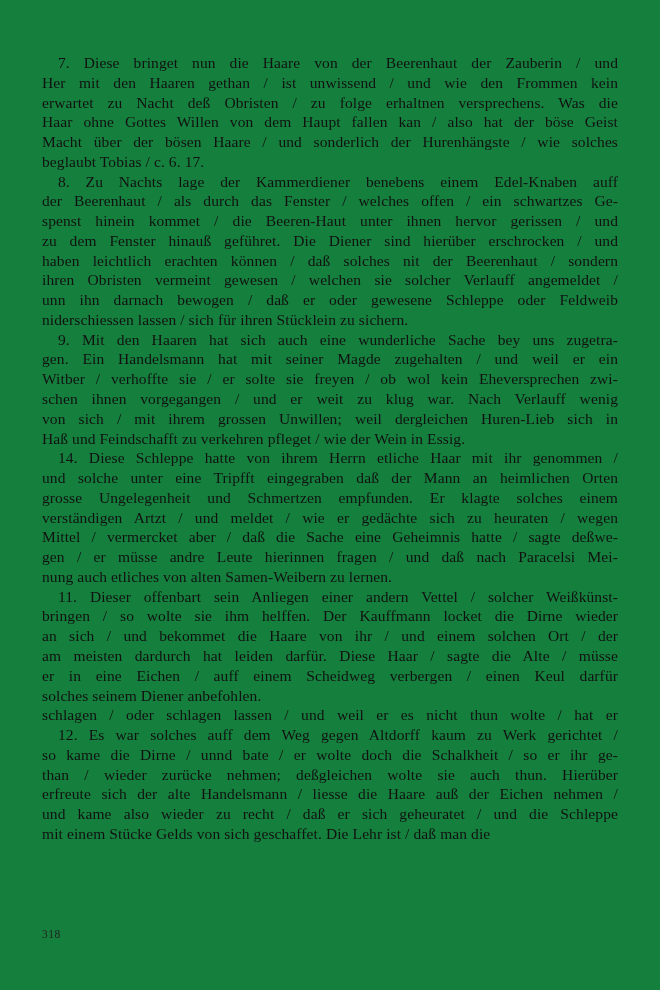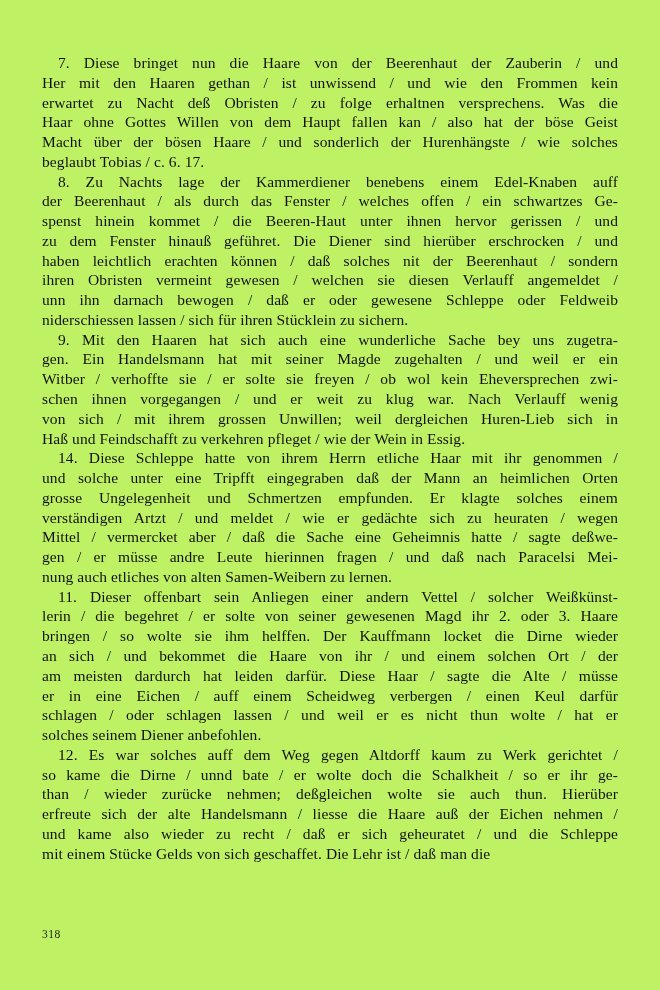--- a/index.html
+++ b/index.html
@@ -2,21 +2,21 @@
 <html><head>
 <meta charset="utf-8">
 <style>
   * { box-sizing: border-box; }
   html, body { margin: 0; padding: 0; background: #e8e8e8; }
   .page {
     position: relative;
     width: 660px;
     height: 990px;
     margin: 0 auto;
-    background: #bef264;
+    background: #15803d;
     color: #111111;
     font-family: "Liberation Serif", "DejaVu Serif", serif;
     overflow: hidden;
   }
   .text-block {
     position: absolute;
     left: 42px;
     top: 53px;
     width: 576px;
     font-size: 15.5px;
@@ -54,21 +54,21 @@
         <div class="line">Haar ohne Gottes Willen von dem Haupt fallen kan / also hat der böse Geist</div>
         <div class="line">Macht über der bösen Haare / und sonderlich der Hurenhängste / wie solches</div>
         <div class="line last">beglaubt Tobias / c. 6. 17.</div>
       </div>
     <div class="paragraph">
         <div class="line first">8. Zu Nachts lage der Kammerdiener benebens einem Edel-Knaben auff</div>
         <div class="line">der Beerenhaut / als durch das Fenster / welches offen / ein schwartzes Ge-</div>
         <div class="line">spenst hinein kommet / die Beeren-Haut unter ihnen hervor gerissen / und</div>
         <div class="line">zu dem Fenster hinauß geführet. Die Diener sind hierüber erschrocken / und</div>
         <div class="line">haben leichtlich erachten können / daß solches nit der Beerenhaut / sondern</div>
-        <div class="line">ihren Obristen vermeint gewesen / welchen sie diesen Verlauff angemeldet /</div>
+        <div class="line">ihren Obristen vermeint gewesen / welchen sie solcher Verlauff angemeldet /</div>
         <div class="line">unn ihn darnach bewogen / daß er oder gewesene Schleppe oder Feldweib</div>
         <div class="line last">niderschiessen lassen / sich für ihren Stücklein zu sichern.</div>
       </div>
     <div class="paragraph">
         <div class="line first">9. Mit den Haaren hat sich auch eine wunderliche Sache bey uns zugetra-</div>
         <div class="line">gen. Ein Handelsmann hat mit seiner Magde zugehalten / und weil er ein</div>
         <div class="line">Witber / verhoffte sie / er solte sie freyen / ob wol kein Eheversprechen zwi-</div>
         <div class="line">schen ihnen vorgegangen / und er weit zu klug war. Nach Verlauff wenig</div>
         <div class="line">von sich / mit ihrem grossen Unwillen; weil dergleichen Huren-Lieb sich in</div>
         <div class="line last">Haß und Feindschafft zu verkehren pfleget / wie der Wein in Essig.</div>
@@ -77,27 +77,26 @@
         <div class="line first">14. Diese Schleppe hatte von ihrem Herrn etliche Haar mit ihr genommen /</div>
         <div class="line">und solche unter eine Tripfft eingegraben daß der Mann an heimlichen Orten</div>
         <div class="line">grosse Ungelegenheit und Schmertzen empfunden. Er klagte solches einem</div>
         <div class="line">verständigen Artzt / und meldet / wie er gedächte sich zu heuraten / wegen</div>
         <div class="line">Mittel / vermercket aber / daß die Sache eine Geheimnis hatte / sagte deßwe-</div>
         <div class="line">gen / er müsse andre Leute hierinnen fragen / und daß nach Paracelsi Mei-</div>
         <div class="line last">nung auch etliches von alten Samen-Weibern zu lernen.</div>
       </div>
     <div class="paragraph">
         <div class="line first">11. Dieser offenbart sein Anliegen einer andern Vettel / solcher Weißkünst-</div>
-        <div class="line">lerin / die begehret / er solte von seiner gewesenen Magd ihr 2. oder 3. Haare</div>
         <div class="line">bringen / so wolte sie ihm helffen. Der Kauffmann locket die Dirne wieder</div>
         <div class="line">an sich / und bekommet die Haare von ihr / und einem solchen Ort / der</div>
         <div class="line">am meisten dardurch hat leiden darfür. Diese Haar / sagte die Alte / müsse</div>
         <div class="line">er in eine Eichen / auff einem Scheidweg verbergen / einen Keul darfür</div>
+        <div class="line last">solches seinem Diener anbefohlen.</div>
         <div class="line">schlagen / oder schlagen lassen / und weil er es nicht thun wolte / hat er</div>
-        <div class="line last">solches seinem Diener anbefohlen.</div>
       </div>
     <div class="paragraph">
         <div class="line first">12. Es war solches auff dem Weg gegen Altdorff kaum zu Werk gerichtet /</div>
         <div class="line">so kame die Dirne / unnd bate / er wolte doch die Schalkheit / so er ihr ge-</div>
         <div class="line">than / wieder zurücke nehmen; deßgleichen wolte sie auch thun. Hierüber</div>
         <div class="line">erfreute sich der alte Handelsmann / liesse die Haare auß der Eichen nehmen /</div>
         <div class="line">und kame also wieder zu recht / daß er sich geheuratet / und die Schleppe</div>
         <div class="line last">mit einem Stücke Gelds von sich geschaffet. Die Lehr ist / daß man die</div>
       </div>
   </div>

